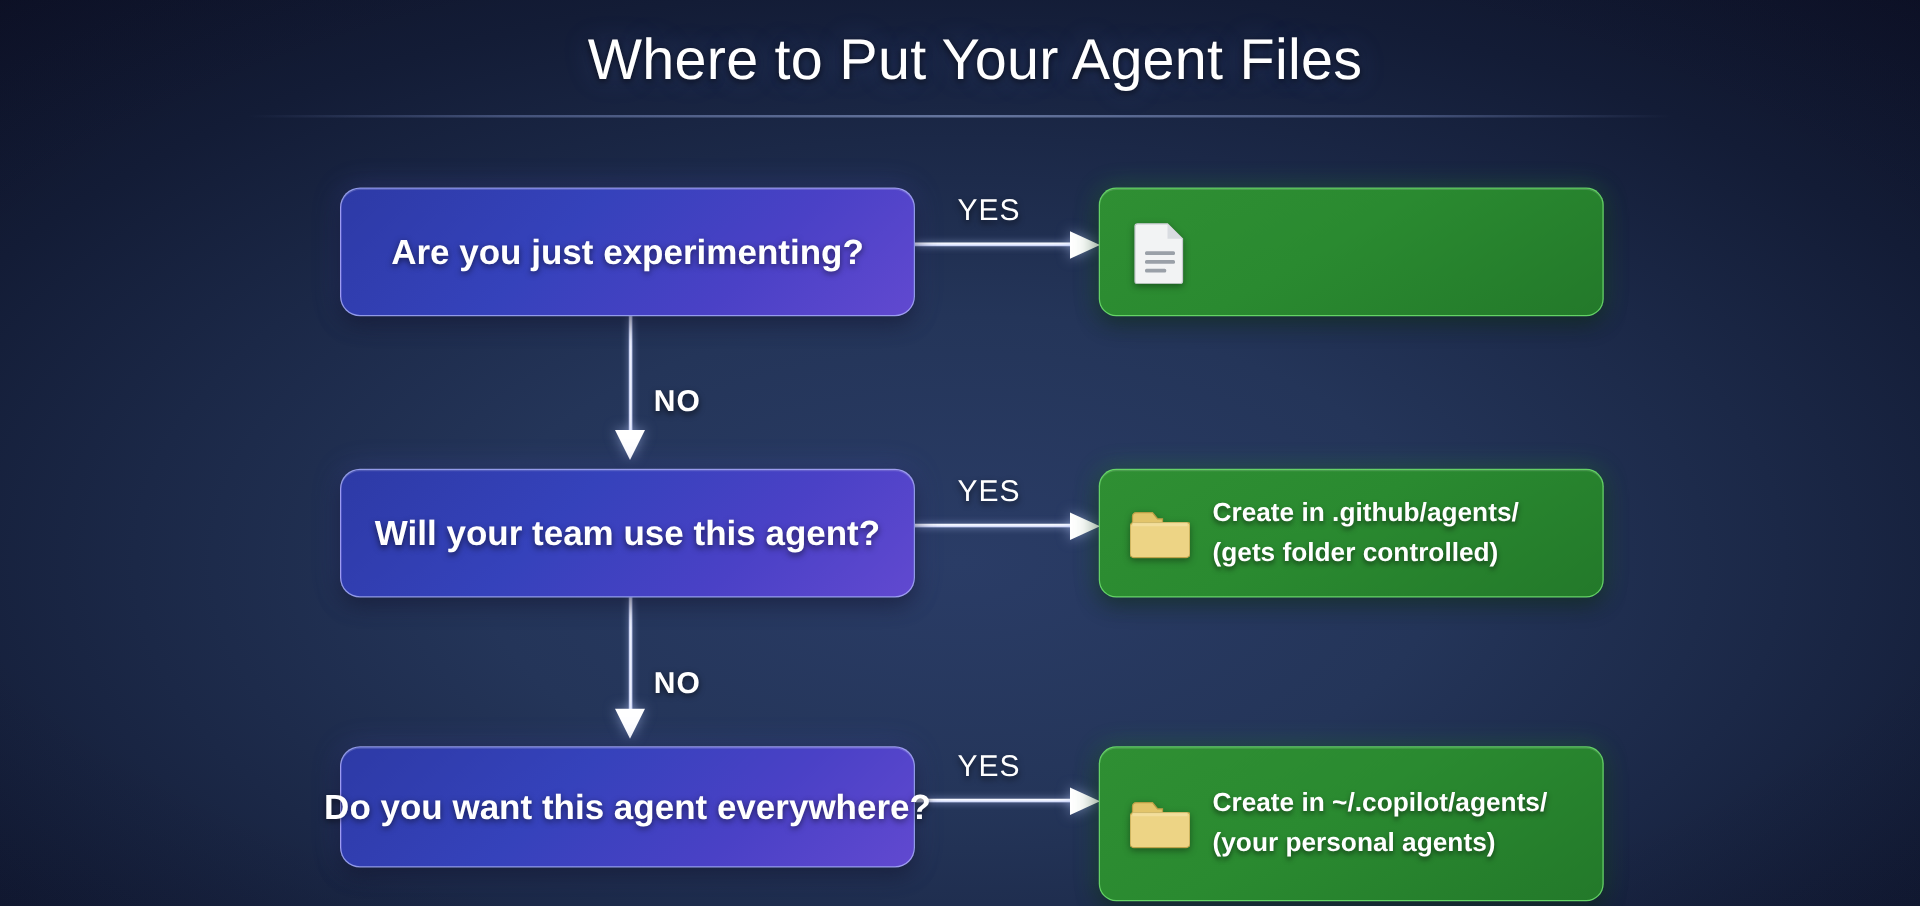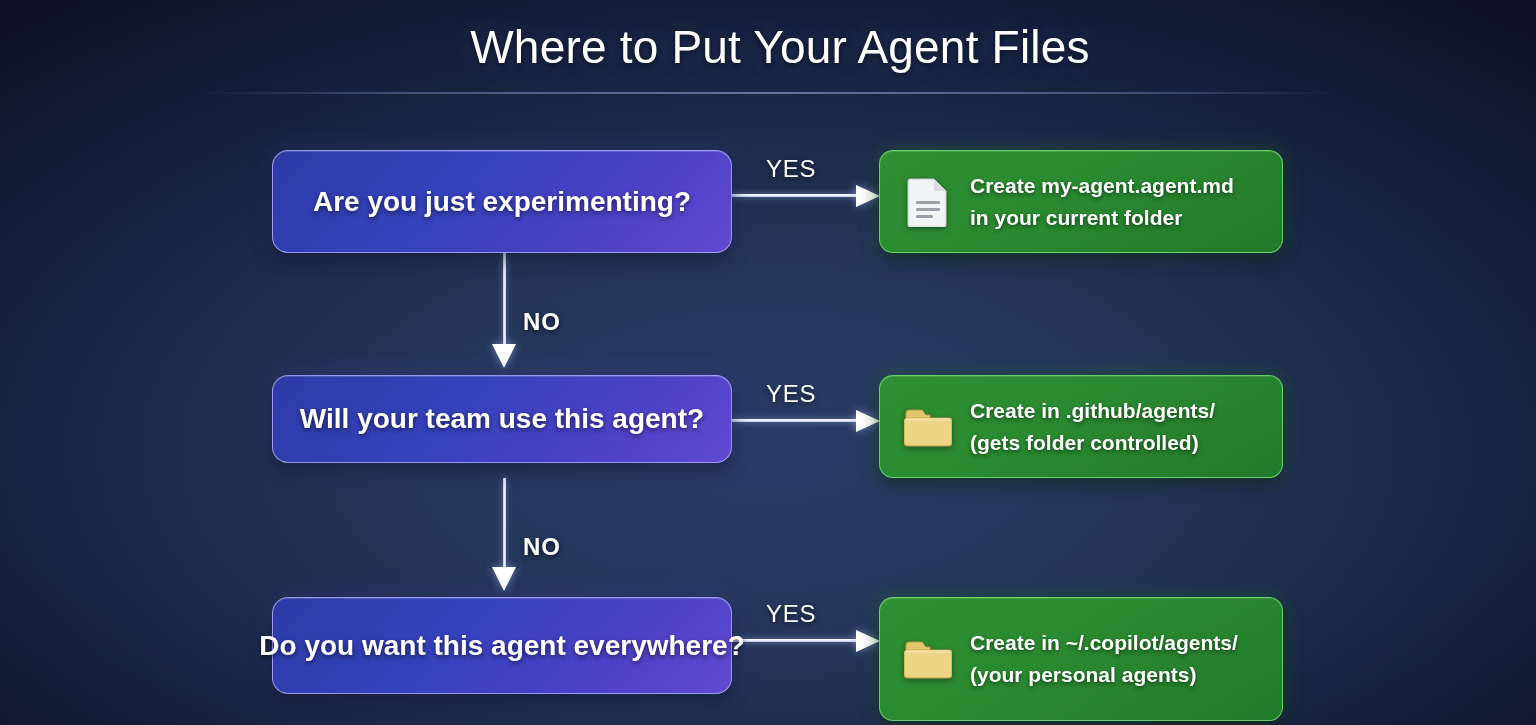--- a/index.html
+++ b/index.html
@@ -83,21 +83,21 @@
     border:1.5px solid rgba(183,190,255,.72);
     box-shadow:
       0 6px 18px rgba(0,0,0,.45),
       0 0 22px rgba(90,100,220,.30),
       inset 0 1px 0 rgba(255,255,255,.16);
     display:flex;
     align-items:center;
     justify-content:center;
     z-index:4;
   }
-  #row-1 .decision { height:88px; }
+  #row-1 .decision { height:103px; }
   #row-2 .decision { height:97px; }
 
   .decision-text {
     font-size:28px;
     font-weight:bold;
     color:#ffffff;
     text-shadow:0 2px 5px rgba(0,0,0,.55);
     padding:0 14px;
     white-space:nowrap;
   }
@@ -249,24 +249,20 @@
     <div class="result">
       <div class="icon-wrap">
         <svg width="42" height="50" viewBox="0 0 42 50">
           <path d="M3 2 h24 l12 12 v34 a2 2 0 0 1 -2 2 h-34 a2 2 0 0 1 -2 -2 v-44 a2 2 0 0 1 2 -2 z" fill="#f2f3f4" stroke="#c9ccd1" stroke-width="1"></path>
           <path d="M27 2 l12 12 h-12 z" fill="#d9dce1"></path>
           <rect x="9" y="24" width="24" height="3" rx="1.2" fill="#9aa0a8"></rect>
           <rect x="9" y="31" width="24" height="3" rx="1.2" fill="#9aa0a8"></rect>
           <rect x="9" y="38" width="17" height="3" rx="1.2" fill="#9aa0a8"></rect>
         </svg>
       </div>
-      <div class="result-text">
-        <span>Create my-agent.agent.md</span>
-        <span>in your current folder</span>
-      </div>
     </div>
   </div>
 
   <div class="row" id="row-1">
 
     <div class="decision">
       <div class="decision-text">Will your team use this agent?</div>
     </div>
 
     <div class="yes-conn">

